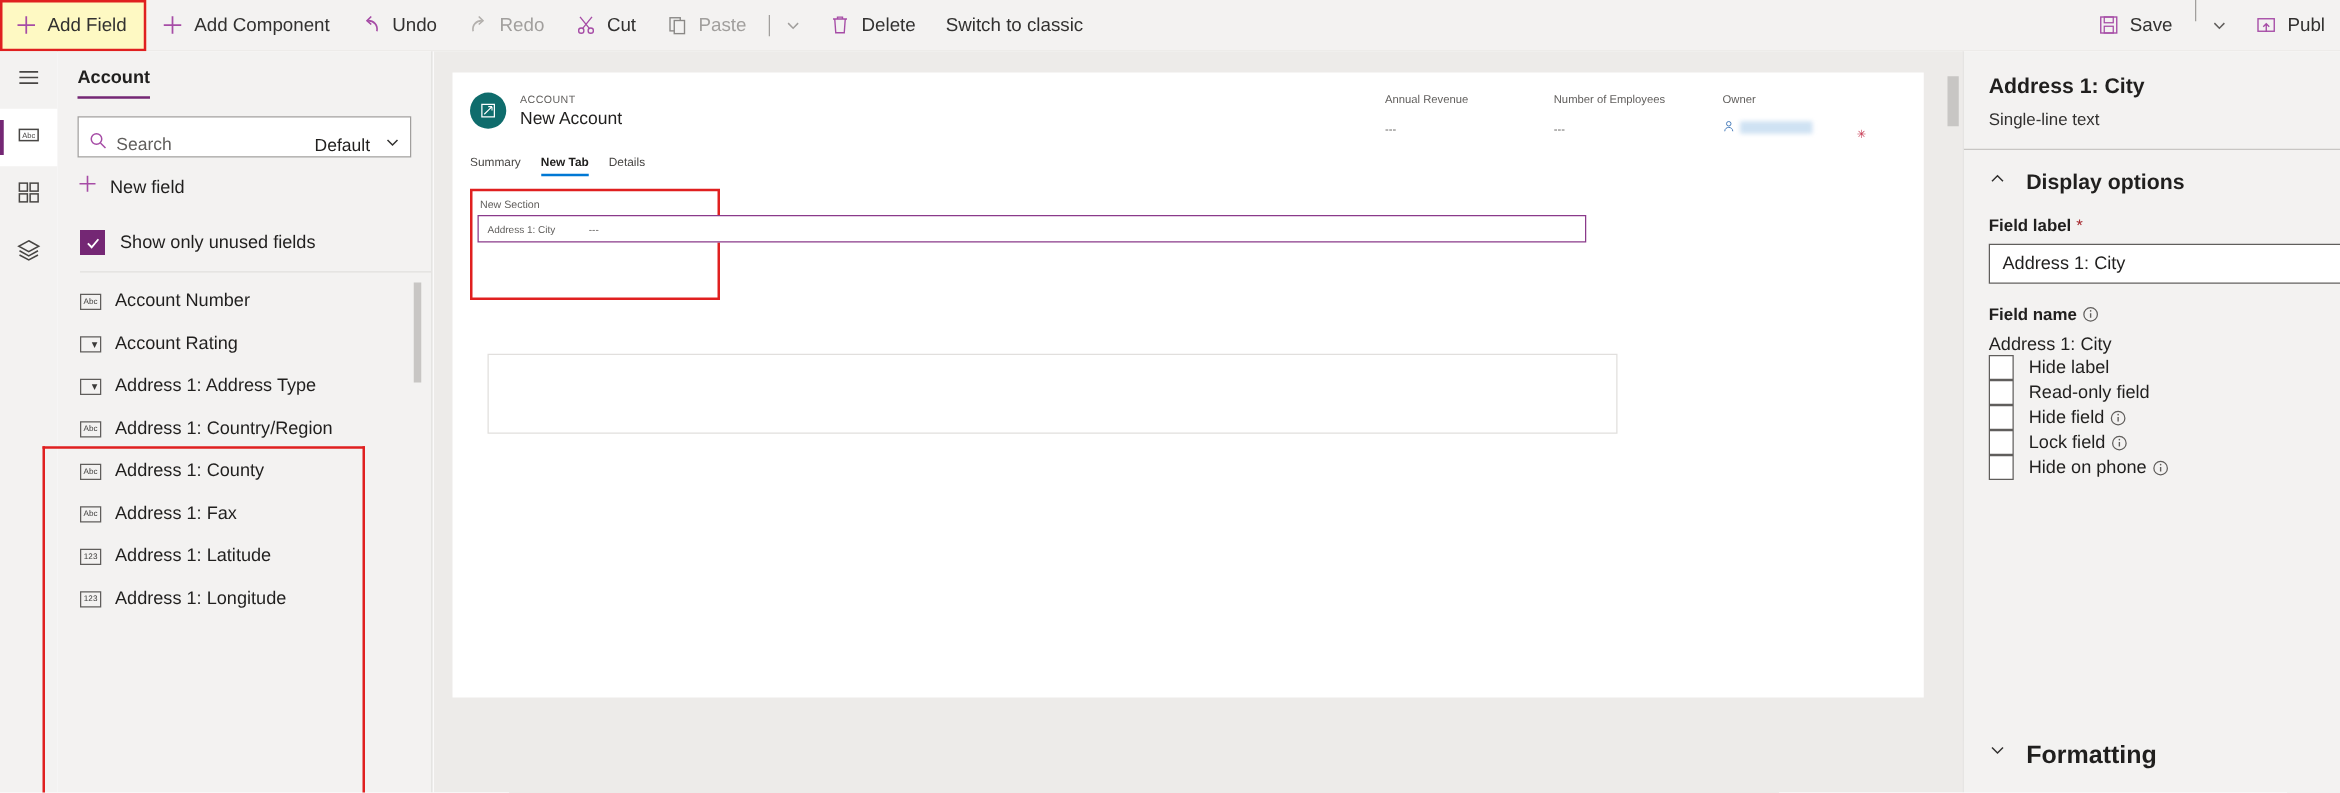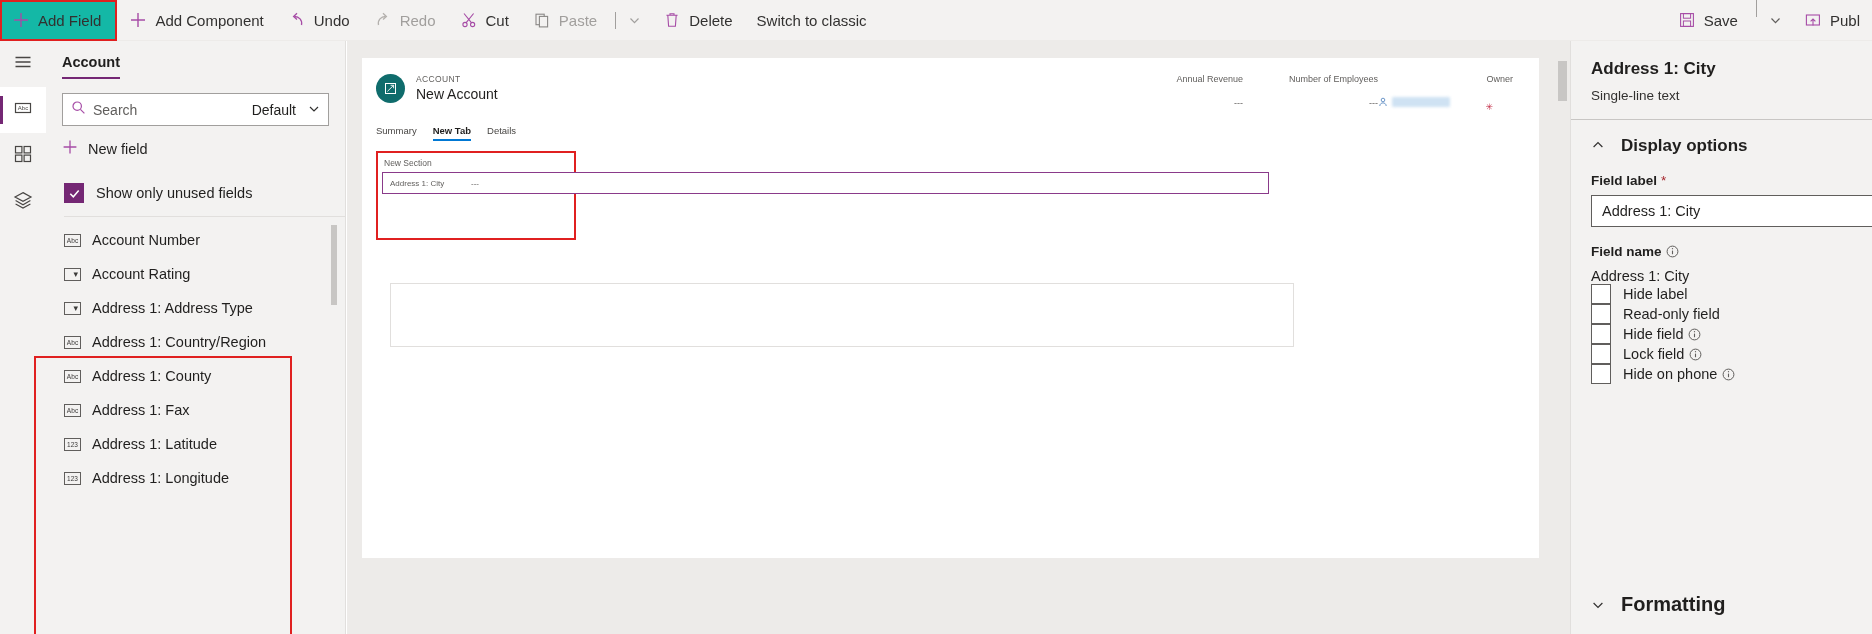--- a/index.html
+++ b/index.html
@@ -20,21 +20,21 @@
   }
   .cmd-left { display: flex; align-items: center; height: 41px; }
   .cmd-right { display: flex; align-items: flex-start; height: 41px; margin-left: auto; padding-right: 0; }
   .cmd-btn {
     display: flex; align-items: center; gap: 8px;
     height: 41px; padding: 0 12px;
     font-size: 15px; color: #323130; white-space: nowrap;
     cursor: pointer;
   }
   .cmd-btn.first {
-    background: #14b8a6;
+    background: #fef9c3;
     border: 2px solid #e02020;
     height: 41px;
     padding: 0 14px 0 10px;
   }
   .cmd-ico { display: inline-flex; align-items: center; justify-content: center; width: 18px; height: 18px; color: #8a2be2; }
   .cmd-ico svg { display: block; }
   .cmd-sep {
     width: 1px; height: 17px; background: #a19f9d; margin: 0 2px 0 6px;
   }
   .cmd-chev { display: flex; align-items: center; padding: 0 10px; height: 41px; cursor: pointer; }
@@ -66,21 +66,21 @@
   .fp-head { display: flex; align-items: flex-start; padding: 14px 16px 0 16px; }
   .fp-title { font-size: 21px; color: #201f1e; font-weight: 400; }
   .fp-close { margin-left: auto; cursor: pointer; color: #605e5c; padding: 2px; }
   .fp-tabs { padding: 12px 16px 0 16px; }
   .fp-tab {
     display: inline-block; font-size: 14.5px; color: #201f1e; font-weight: 600;
     padding-bottom: 7px; border-bottom: 2.5px solid #742774; cursor: pointer;
   }
   .fp-searchrow {
     margin: 14px 16px 0 16px; height: 33px;
-    display: flex; align-items: center;
+    display: flex; align-items: flex-end;
     background: #ffffff; border: 1px solid #a19f9d;
   }
   .fp-search { display: flex; align-items: center; gap: 7px; flex: 1; padding: 0 8px; }
   .fp-search-ph { font-size: 14px; color: #605e5c; }
   .fp-vsep { width: 1px; background: #c8c6c4; margin: 5px 0; }
   .fp-filter { display: flex; align-items: center; gap: 12px; padding: 0 8px 0 12px; cursor: pointer; }
   .fp-filter-lbl { font-size: 14px; color: #201f1e; }
   .fp-newfield {
     display: flex; align-items: center; gap: 10px;
     margin: 13px 16px 0 16px; cursor: pointer;
@@ -135,21 +135,21 @@
     background: #ffffff;
   }
   .form-header { display: flex; align-items: flex-start; padding: 16px 0 0 14px; }
   .acct-avatar {
     width: 29px; height: 29px; border-radius: 50%; background: #0f6c6c;
     display: flex; align-items: center; justify-content: center; flex: 0 0 auto;
   }
   .acct-text { margin-left: 11px; }
   .acct-kicker { font-size: 8.5px; color: #605e5c; letter-spacing: 0.35px; }
   .acct-name { font-size: 14px; color: #201f1e; margin-top: 2px; }
-  .hdr-fields { display: flex; margin-left: auto; padding-right: 26px; text-align: right; }
+  .hdr-fields { display: flex; margin-left: auto; padding-right: 26px; }
   .hdr-field { width: 135px; }
   .hdr-lbl { font-size: 9px; color: #605e5c; }
   .hdr-val { font-size: 9px; color: #605e5c; margin-top: 14px; }
   .hdr-owner-row { display: flex; align-items: center; gap: 4px; margin-top: 9px; }
   .owner-chip {
     width: 58px; height: 10px; background: #cfe2f3;
     filter: blur(1.6px); border-radius: 1px;
   }
   .hdr-req { position: absolute; right: 20px; top: 28px; color: #c4314b; font-size: 9px; }
 
@@ -182,21 +182,21 @@
   
   .props {
     position: absolute; top: 41px; left: 1570px; width: 302px; height: 593px;
     background: #f3f2f1; border-left: 1px solid #e1dfdd;
     overflow: hidden;
   }
   .props-head { padding: 18px 20px 16px 20px; border-bottom: 1px solid #c8c6c4; }
   .props-title { font-size: 17px; color: #201f1e; font-weight: 600; }
   .props-sub { font-size: 13.5px; color: #323130; margin-top: 9px; }
   .props-body { padding: 16px 20px 0 20px; }
-  .sect-head { display: flex; align-items: flex-end; gap: 16px; cursor: pointer; }
+  .sect-head { display: flex; align-items: flex-start; gap: 16px; cursor: pointer; }
   .sect-head-lbl { font-size: 17px; color: #201f1e; font-weight: 600; }
   .fld-lbl {
     font-size: 13.5px; color: #201f1e; font-weight: 600; margin-top: 17px;
     display: flex; align-items: center; gap: 4px;
   }
   .req-star { color: #a4262c; font-weight: 400; }
   .txtinput {
     margin-top: 7px; height: 32px; width: 283px;
     background: #ffffff; border: 1px solid #605e5c;
     display: flex; align-items: center; padding: 0 10px;

